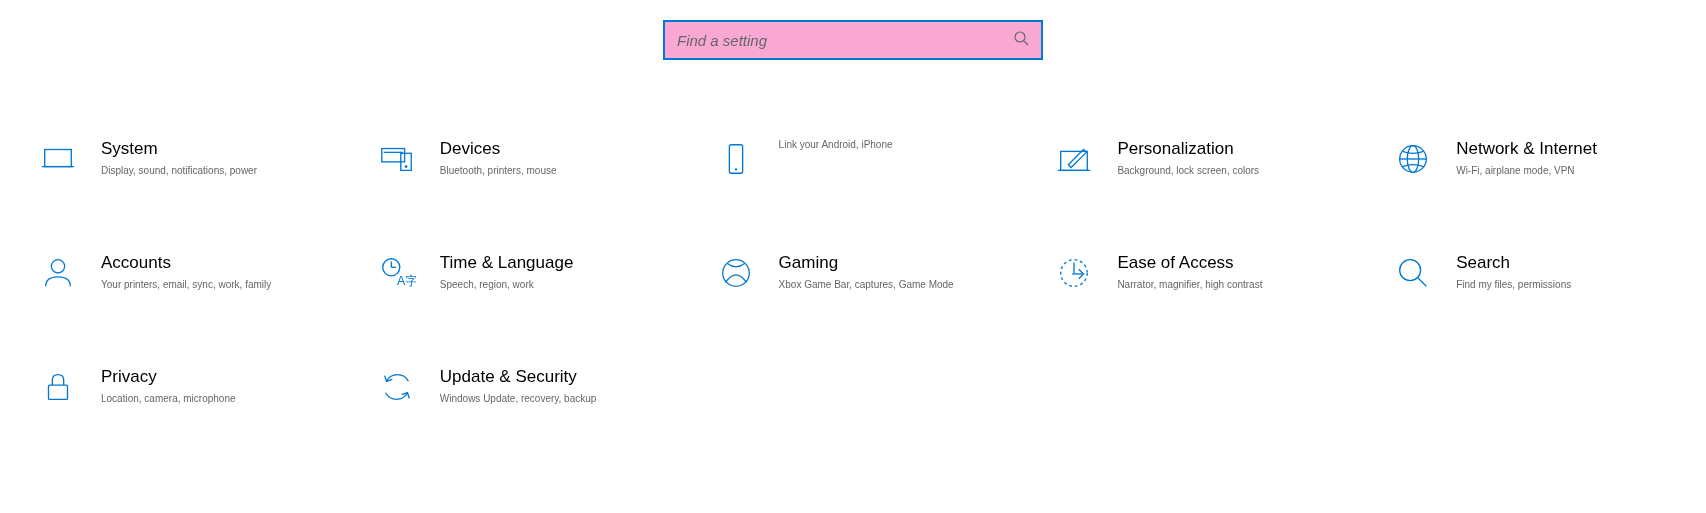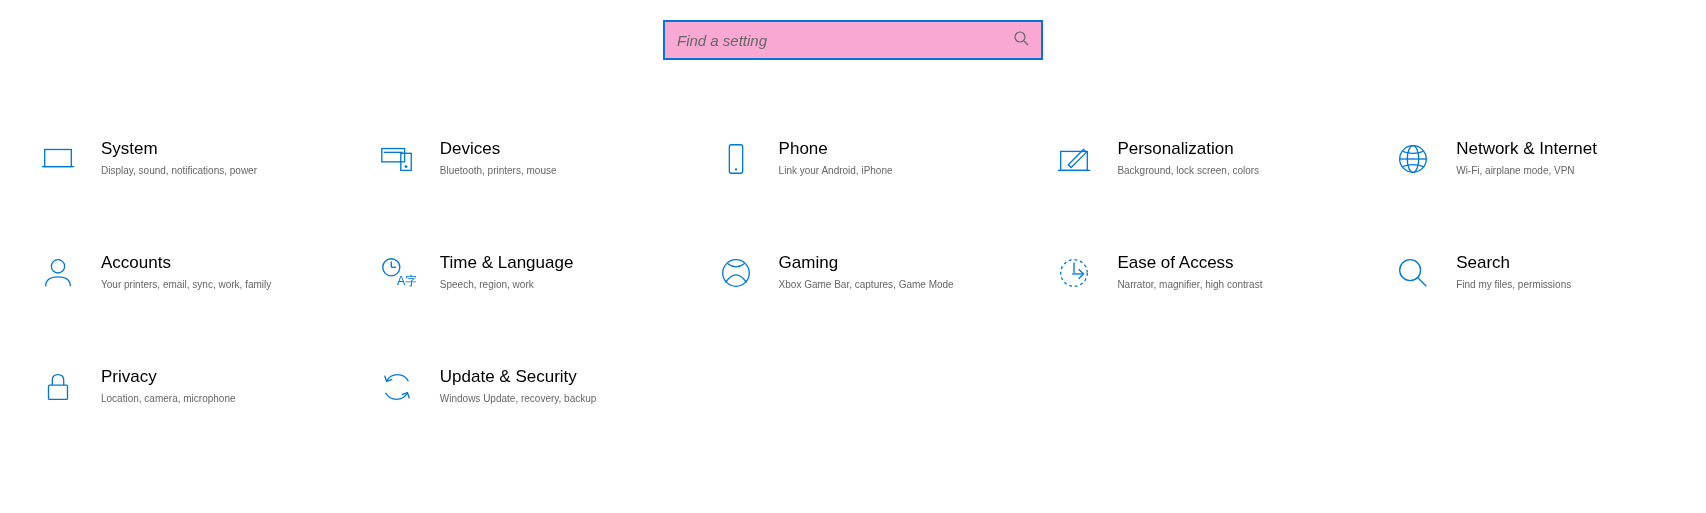--- a/index.html
+++ b/index.html
@@ -157,21 +157,20 @@
   </div>
 
   <div class="category">
     <div class="icon-col">
       <svg class="icon" viewBox="0 0 40 40">
         <rect x="13" y="5" width="14" height="30" rx="2"></rect>
         <circle cx="20" cy="31" r="1.2" class="fill"></circle>
       </svg>
     </div>
     <div class="text-col">
-      <div class="cat-title">Phone</div>
       <div class="cat-desc">Link your Android, iPhone</div>
     </div>
   </div>
 
   <div class="category">
     <div class="icon-col">
       <svg class="icon" viewBox="0 0 40 40">
         <rect x="6" y="12" width="28" height="20"></rect>
         <line x1="3" y1="32" x2="37" y2="32"></line>
         <path d="M 14 26 L 26 14 L 30 10 L 33 13 L 29 17 L 17 29 Z"></path>

